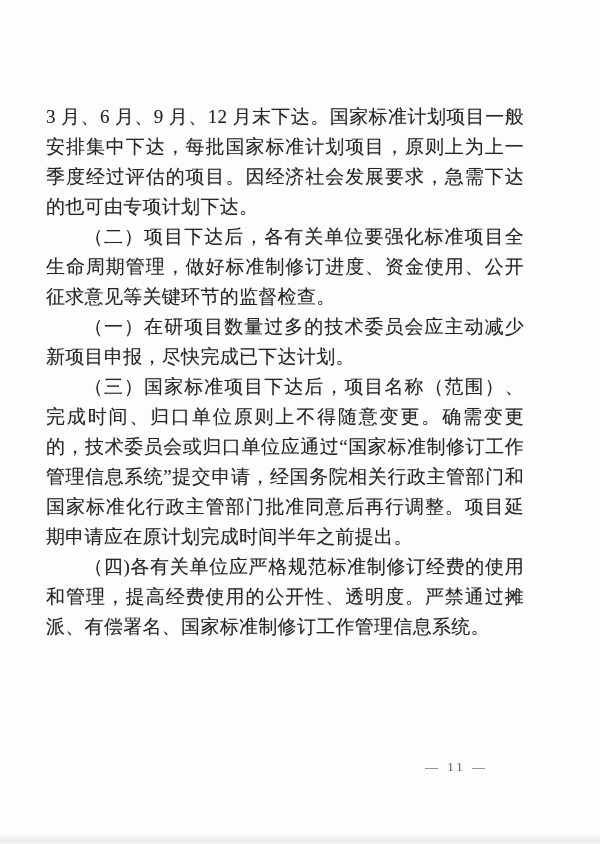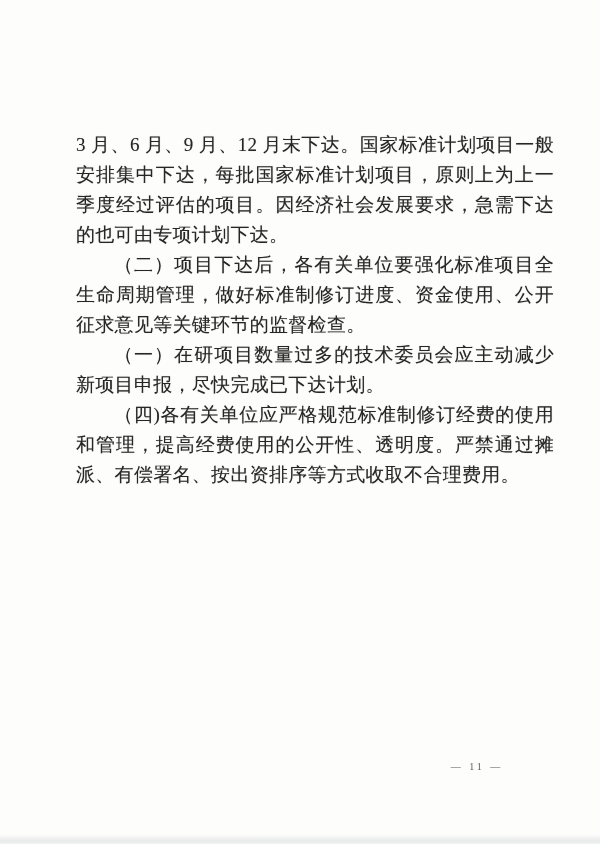--- a/index.html
+++ b/index.html
@@ -23,64 +23,63 @@
       width: 100%;
       height: 10px;
       background: linear-gradient(180deg,
         rgba(220,224,224,0) 0%,
         rgba(214,219,219,0.55) 72%,
         rgba(240,243,243,0.9) 100%);
       pointer-events: none;
     }
     .content {
       position: absolute;
-      left: 76px;
+      left: 46px;
       top: 102px;
       width: 478px;
       font-size: 19px;
       line-height: 30px;
       color: #262626;
       text-align: justify;
       text-align-last: left;
       letter-spacing: 0.3px;
       text-shadow: 0 0 1px rgba(80, 80, 80, 0.40);
       overflow-wrap: break-word;
       word-break: break-all;
-      margin-top: 28px;
     }
     .content p {
       margin: 0;
       padding: 0;
     }
     .content p.indent {
       text-indent: 2em;
     }
     .content p.heading {
       text-indent: 2em;
       font-weight: bold;
       color: #1d1d1d;
     }
     .page-number {
       position: absolute;
       top: 756px;
       left: 425px;
       width: 104px;
-      text-align: center;
-      font-size: 10px;
+      font-size: 13px;
       line-height: 22px;
       color: #595e62;
       letter-spacing: 3px;
       white-space: nowrap;
     }
   </style>
 </head>
 <body>
 
 <div class="page">
   <div class="content">
       <p class="continuation">3 月、6 月、9 月、12 月末下达。国家标准计划项目一般安排集中下达，每批国家标准计划项目，原则上为上一季度经过评估的项目。因经济社会发展要求，急需下达的也可由专项计划下达。</p>
       <p class="indent">（二）项目下达后，各有关单位要强化标准项目全生命周期管理，做好标准制修订进度、资金使用、公开征求意见等关键环节的监督检查。</p>
       <p class="indent">（一）在研项目数量过多的技术委员会应主动减少新项目申报，尽快完成已下达计划。</p>
-      <p class="indent">（四)各有关单位应严格规范标准制修订经费的使用和管理，提高经费使用的公开性、透明度。严禁通过摊派、有偿署名、按出资排序等方式收取不合理费用。</p>
+      <p class="indent">（三）国家标准项目下达后，项目名称（范围）、完成时间、归口单位原则上不得随意变更。确需变更的，技术委员会或归口单位应通过“国家标准制修订工作管理信息系统”提交申请，经国务院相关行政主管部门和国家标准化行政主管部门批准同意后再行调整。项目延期申请应在原计划完成时间半年之前提出。</p>
+      <p class="indent">（四)各有关单位应严格规范标准制修订经费的使用和管理，提高经费使用的公开性、透明度。严禁通过摊派、有偿署名、国家标准制修订工作管理信息系统。</p>
     </div>
   <div class="page-number">— 11 —</div>
   <div class="scan-edge-shadow"></div>
 </div>
 
 </body></html>

